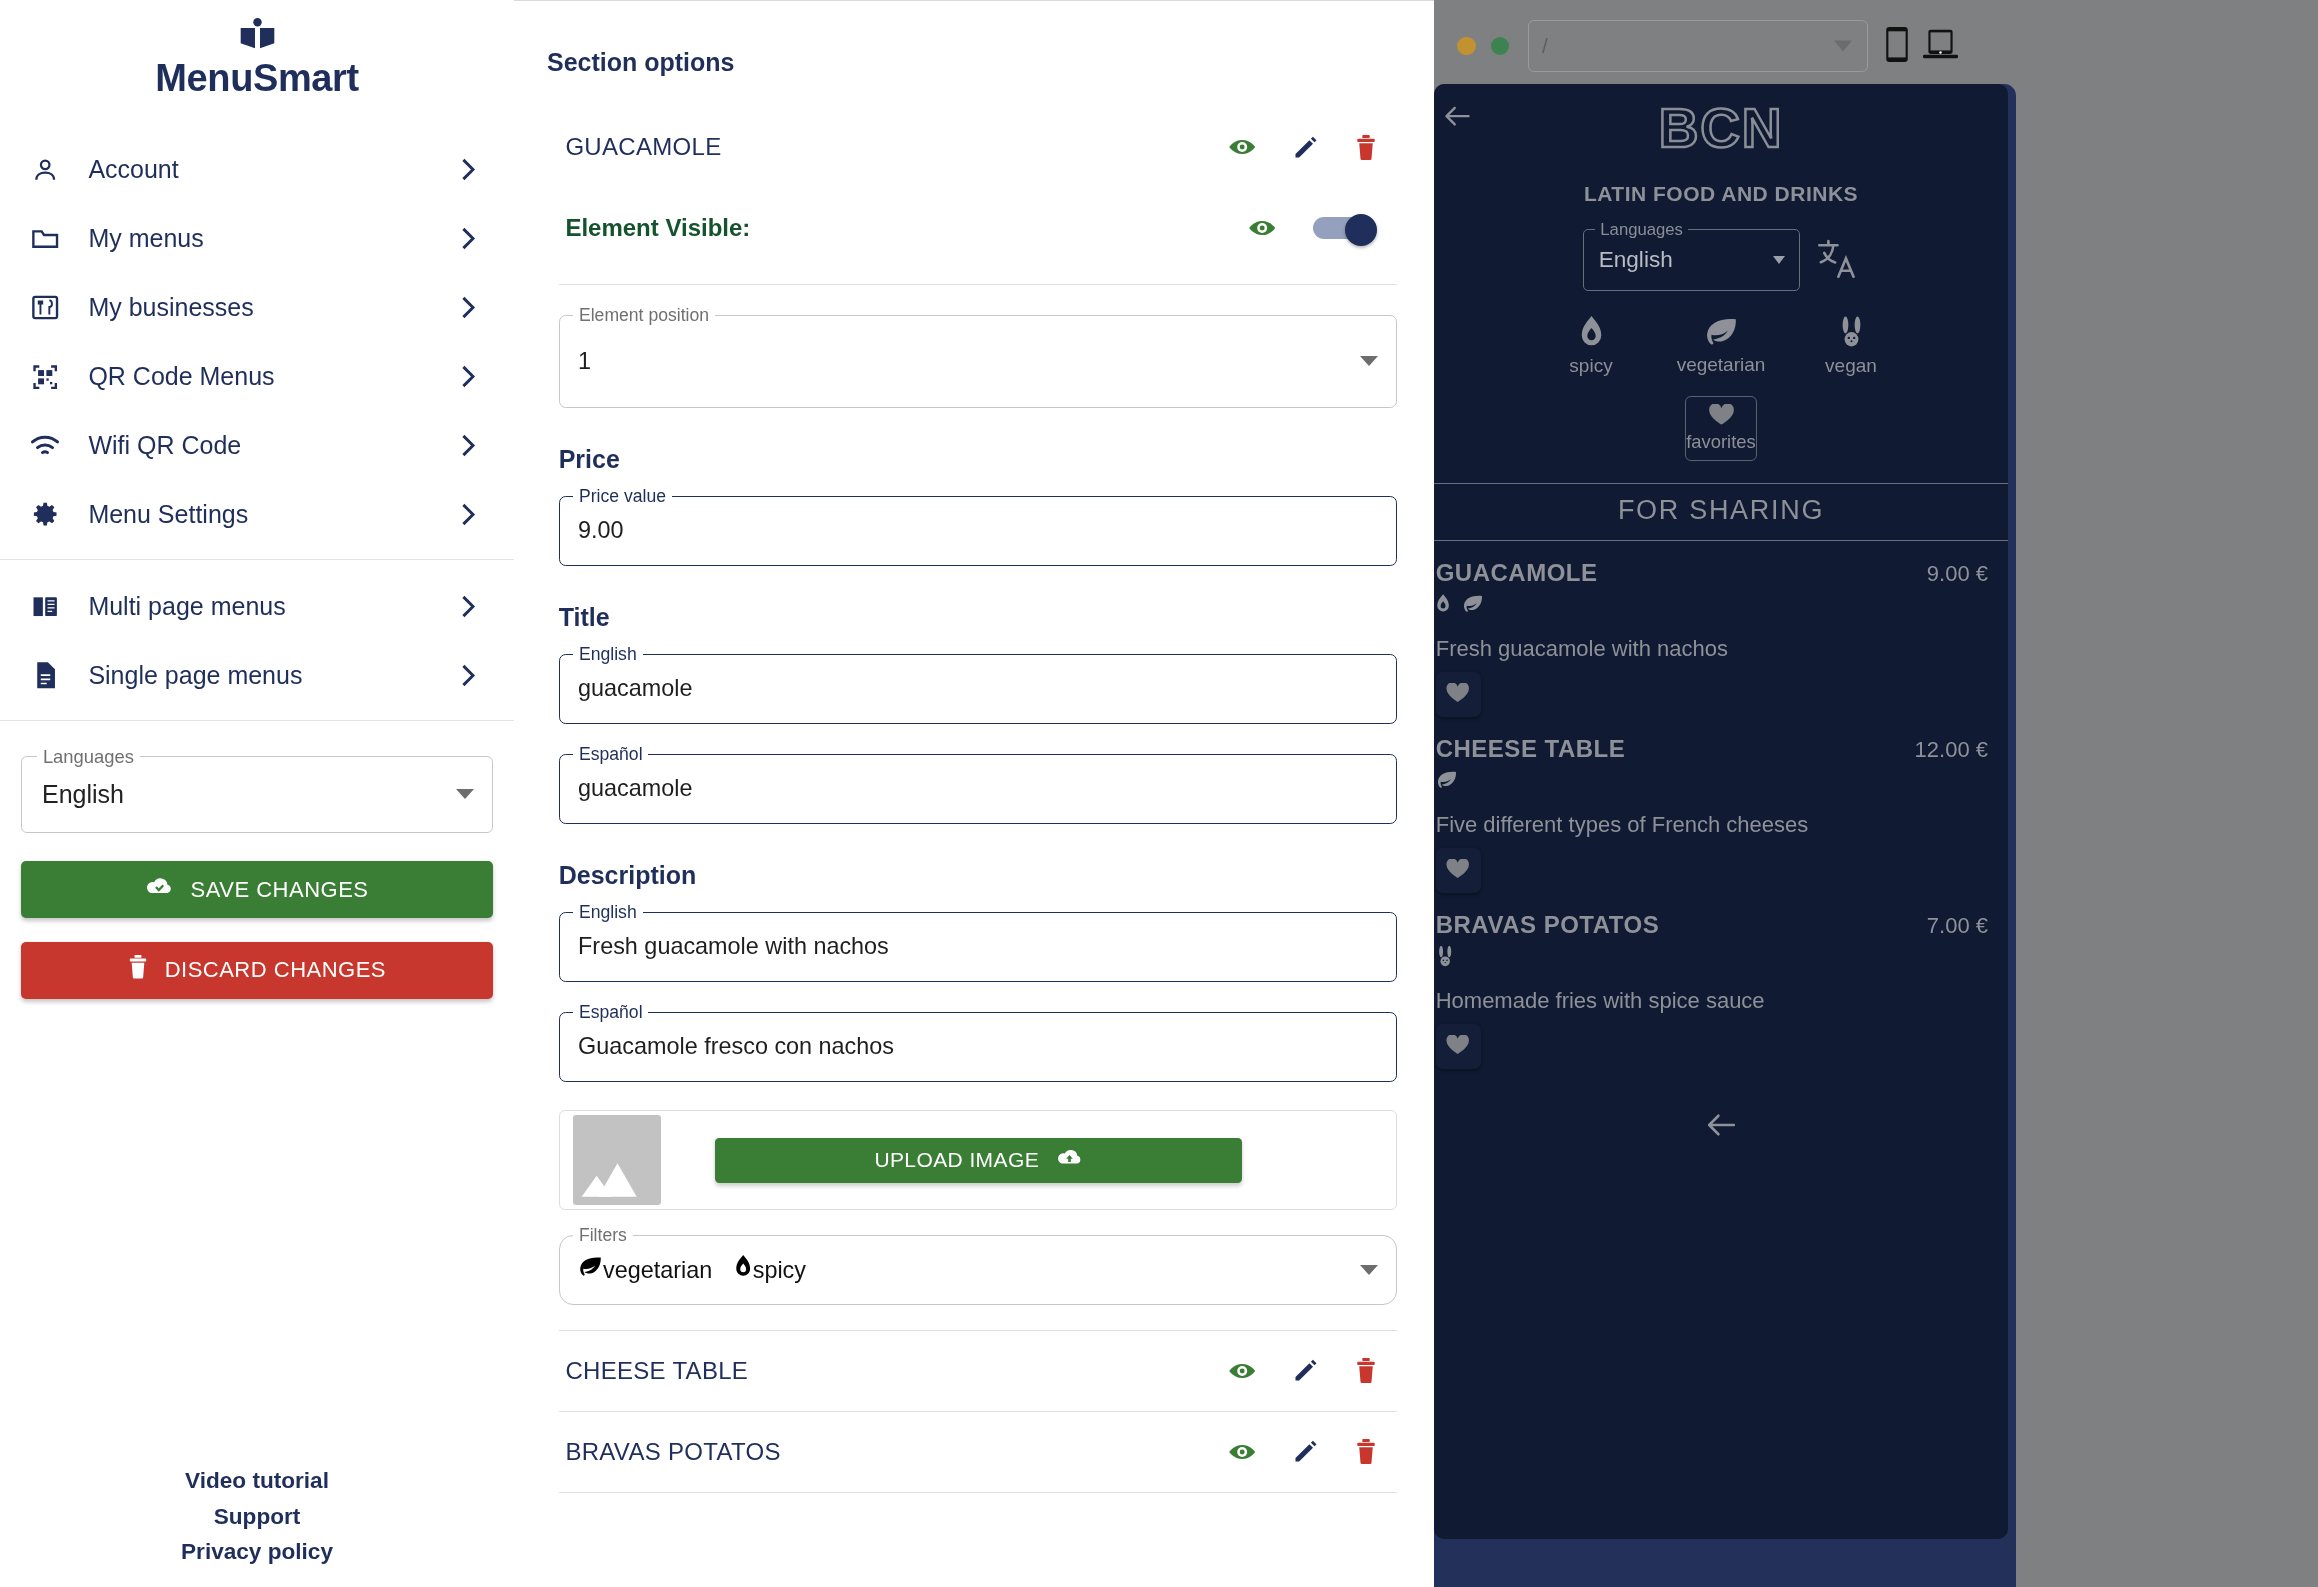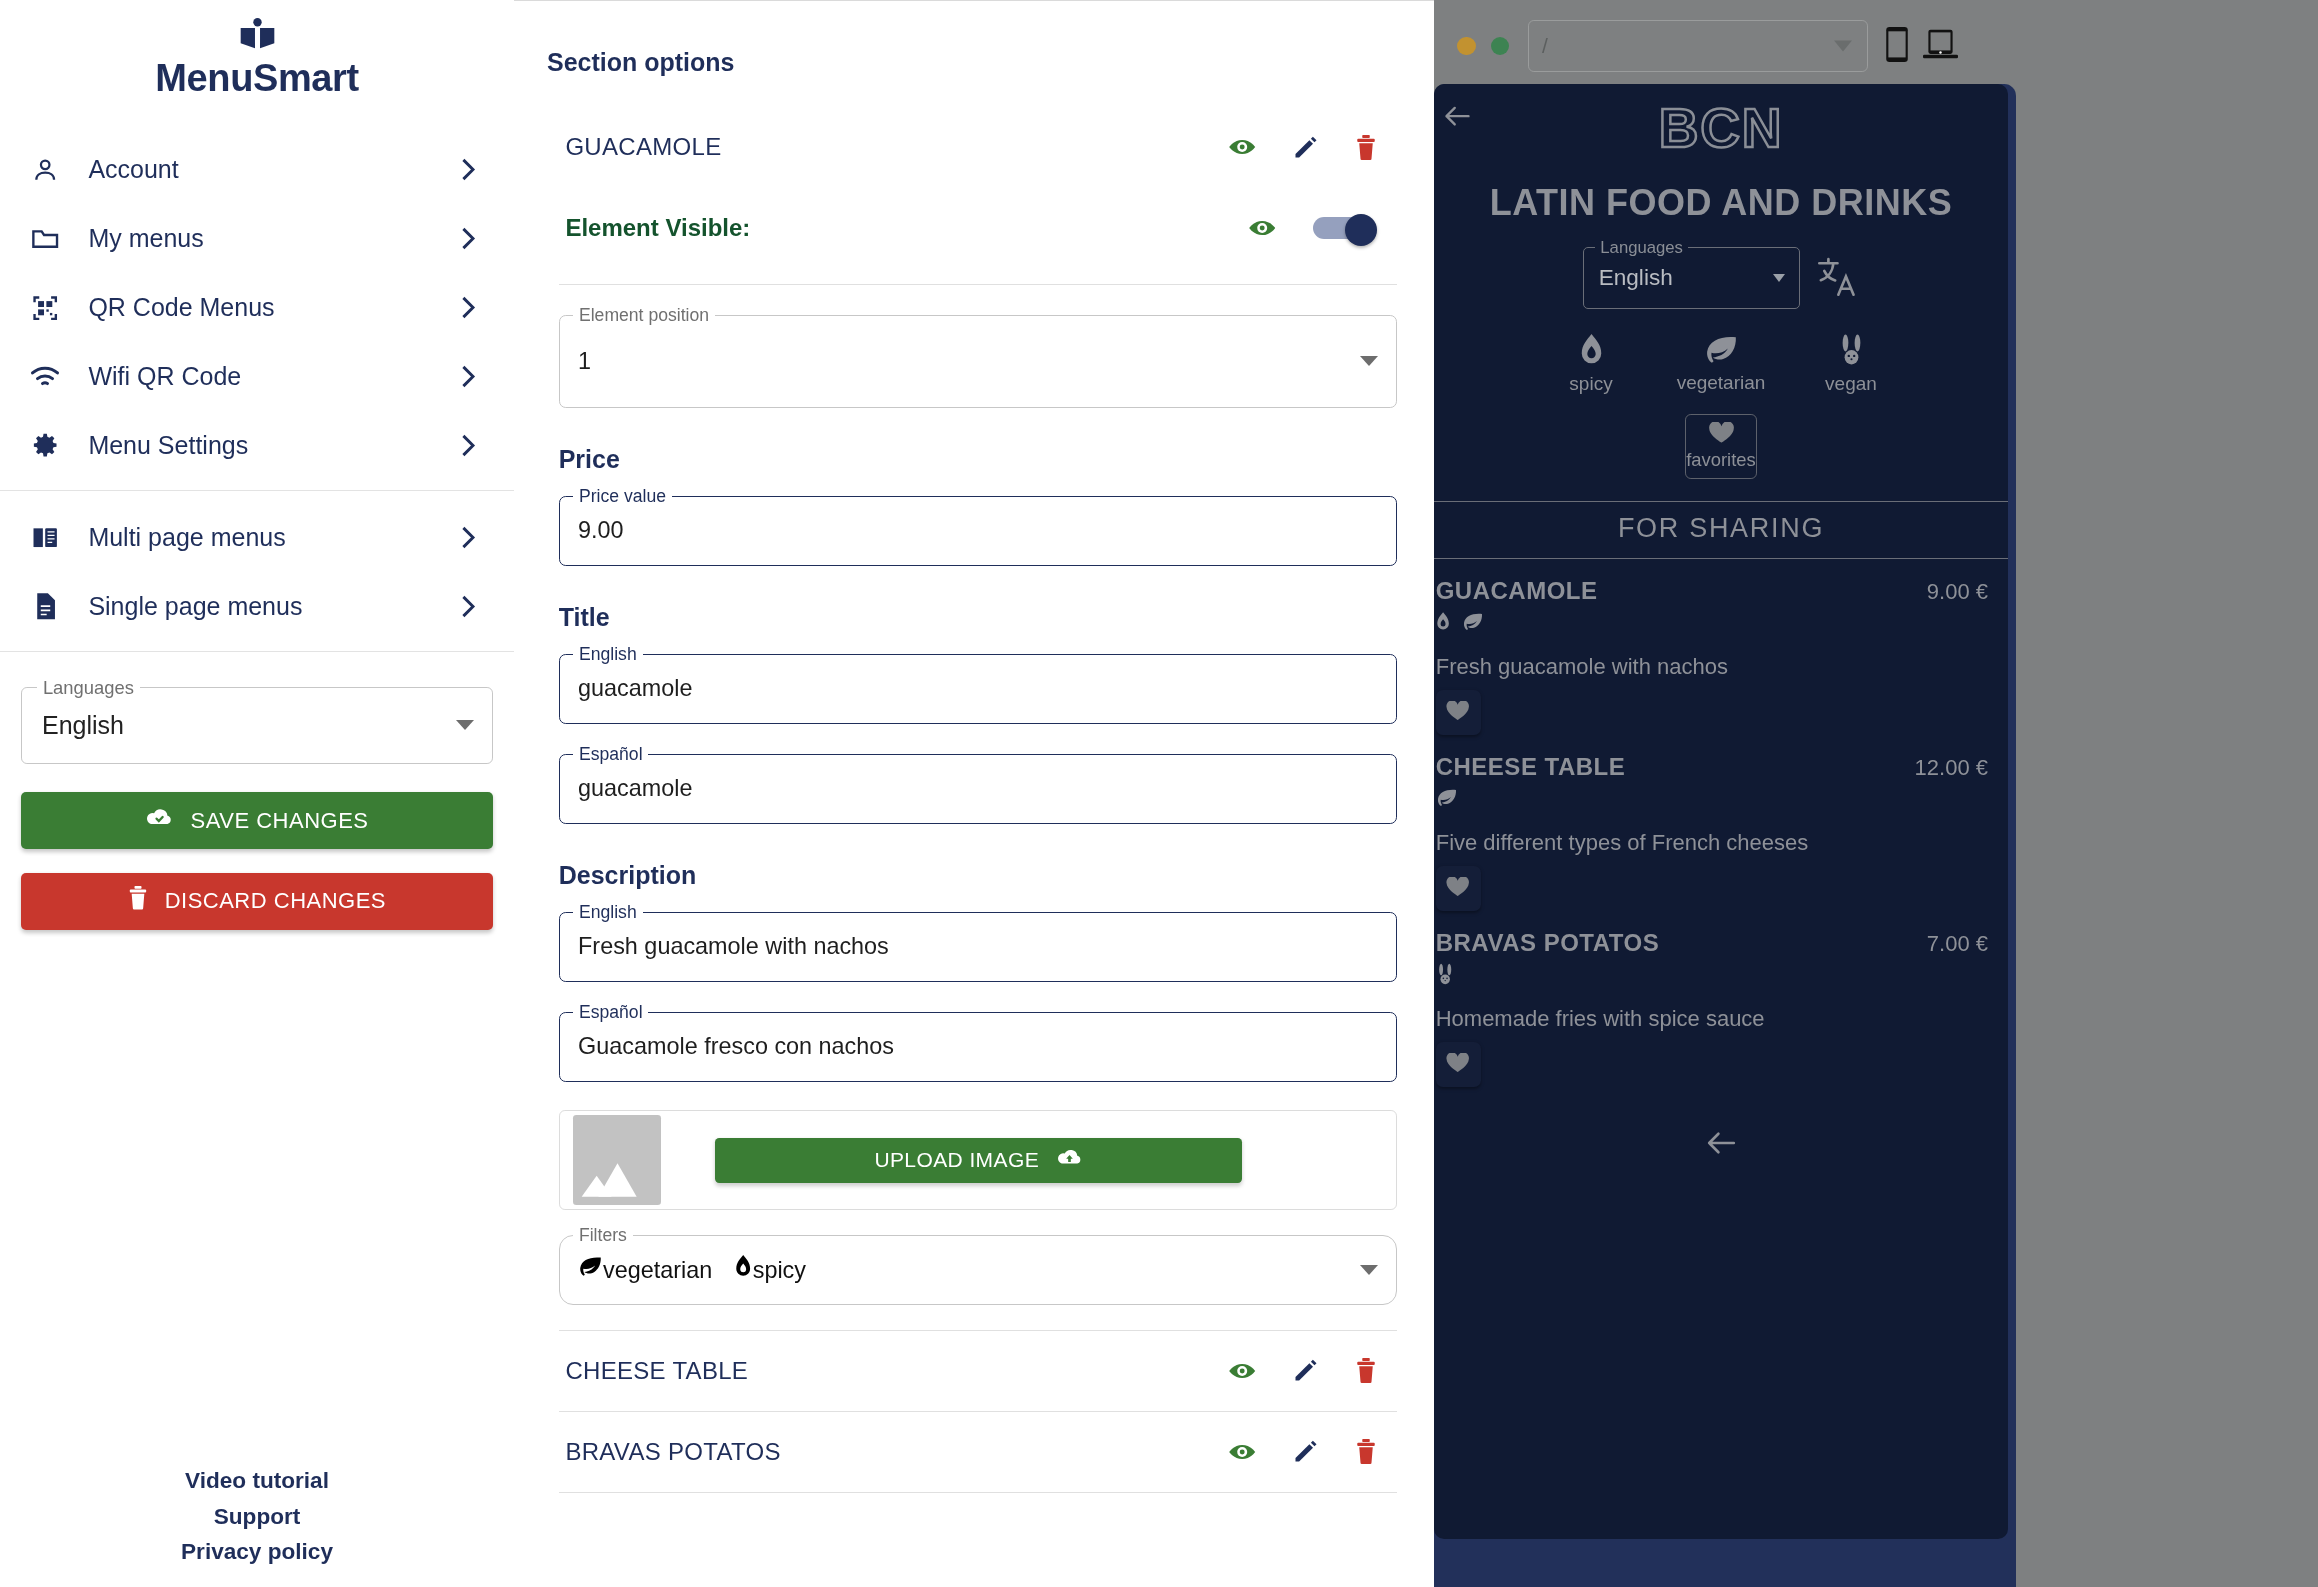--- a/index.html
+++ b/index.html
@@ -200,21 +200,21 @@
   }
   .p-back { position: absolute; left: 6.7px; top: 18.4px; }
   .p-logo {
     margin-top: 11.7px; text-align: center;
     font-size: 55px; font-weight: bold; letter-spacing: 1.7px;
     color: transparent;
     -webkit-text-stroke: 2.5px #8a8e96;
   }
   .p-tagline {
     text-align: center; margin-top: 22px;
-    font-size: 36px; font-weight: bold; color: #8e9198; letter-spacing: 0.5px;
+    font-size: 21px; font-weight: bold; color: #8e9198; letter-spacing: 0.5px;
   }
   .p-lang-row { display: flex; align-items: center; justify-content: center; margin-top: 23.4px; gap: 16.7px; }
   .p-lang {
     position: relative; width: 217px; height: 62px;
     border: 0.8px solid #6a6e78; border-radius: 5px;
     display: flex; align-items: center; padding: 0 15px;
     color: #b9bcc2; font-size: 22.6px;
   }
   .p-lang .legend {
     position: absolute; top: -10px; left: 11.7px; background: #101a33;
@@ -294,20 +294,35 @@
           </svg>
         </span>
         <span class="nav-label">My menus</span>
         <span class="nav-chev">
           <svg width="18.4" height="25" viewBox="0 0 16 26" fill="none" stroke="#1f2e5a" stroke-width="3">
               <path d="M3 3 l10 10 -10 10"></path>
             </svg>
         </span>
       </div>
 
+      <div class="nav-item">
+        <span class="nav-icon">
+          <svg width="28.4" height="27" viewBox="0 0 24 22" fill="none" stroke="#1f2e5a" stroke-width="2">
+            <rect x="2" y="2" width="20" height="18" rx="1.5"></rect>
+            <path d="M8 5v5M8 10v7M6.5 5v3.5M9.5 5v3.5" stroke-width="1.6"></path>
+            <path d="M15.5 5c1.6 0 2.2 1.4 2.2 3s-.9 2.5-2.2 2.5V17" stroke-width="1.6"></path>
+          </svg>
+        </span>
+        <span class="nav-label">My businesses</span>
+        <span class="nav-chev">
+          <svg width="18.4" height="25" viewBox="0 0 16 26" fill="none" stroke="#1f2e5a" stroke-width="3">
+              <path d="M3 3 l10 10 -10 10"></path>
+            </svg>
+        </span>
+      </div>
 
       <div class="nav-item">
         <span class="nav-icon">
           <svg width="28.4" height="28.4" viewBox="0 0 24 24" fill="#1f2e5a">
             <path d="M2 2h5v2H4v3H2zM17 2h5v5h-2V4h-3zM2 17h2v3h3v2H2zM20 17h2v5h-5v-2h3z"></path>
             <rect x="6" y="6" width="5" height="5"></rect>
               <rect x="13" y="6" width="5" height="5"></rect>
             <rect x="6" y="13" width="5" height="5"></rect>
             <rect x="13" y="13" width="2" height="2"></rect>
               <rect x="16" y="16" width="2" height="2"></rect>

